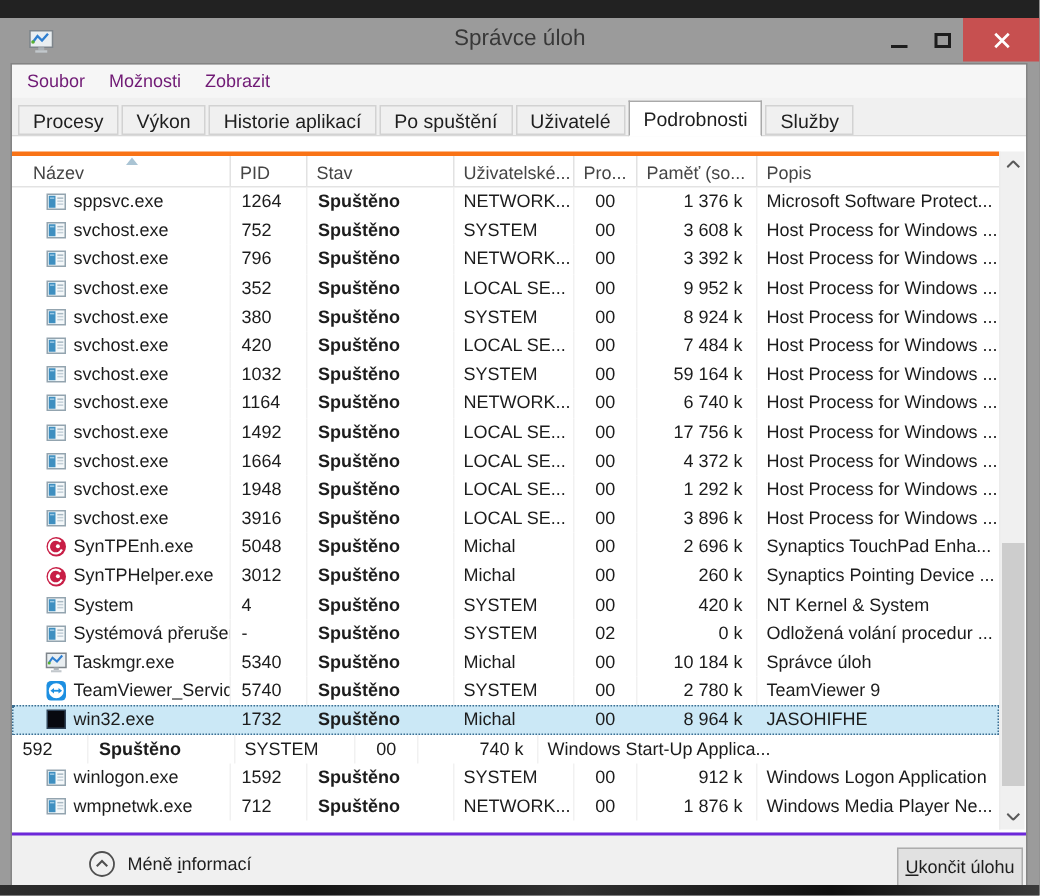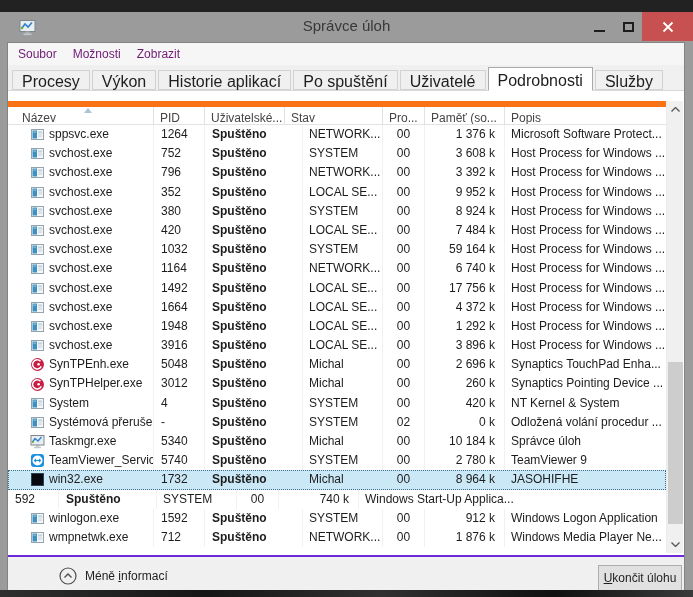--- a/index.html
+++ b/index.html
@@ -25,30 +25,30 @@
   
   .content { position:absolute; left:8px; right:9px; top:31px; bottom:7px;
     background:#fff; display:flex; flex-direction:column; outline:1px solid #848484; }
 
   .menubar { height:22px; background:#f6f6f6; display:flex; align-items:center;
     padding-left:2px; flex:0 0 auto; }
   .menu-item { font-size:12px; color:#701a75; padding:3px 8px; cursor:default; }
 
   .tabstrip { height:26px; background:#f0f0f0; border-bottom:1px solid #d9d9d9;
     display:flex; align-items:flex-end; padding-left:4px; flex:0 0 auto; }
-  .tab { font-size:16px; color:#1e1e1e; background:#f0f0f0;
+  .tab { font-size:13px; color:#1e1e1e; background:#f0f0f0;
     border:1px solid #d2d2d2; padding:2px 9px 3px; height:20px; margin-right:2px;
     white-space:nowrap; }
   .tab.active { background:#fff; border-color:#a9a9a9; height:24px;
     border-bottom:1px solid #fff; margin-bottom:-1px; padding-top:4px; z-index:2; }
 
   
   .listpane { flex:1 1 auto; background:#fff; position:relative; padding-top:10px; }
   .lv-header { display:flex; height:24px; margin-right:18px;
-    border-top:6px solid #f97316; border-bottom:1px solid #e3e3e3; position:relative; }
+    border-top:3px solid #f97316; border-bottom:1px solid #e3e3e3; position:relative; }
   .hcell { font-size:12px; color:#454545; line-height:22px;
     border-right:1px solid #e2e2e2; overflow:hidden; white-space:nowrap; padding-left:6px; }
   .hcell.c-name { padding-left:14px; }
   .sort-arrow { position:absolute; left:74px; top:0px; width:12px; height:7px; }
 
   .rows { margin-right:18px; }
   .row { display:flex; height:19.2px; line-height:19.2px; font-size:12px; color:#1c1c1c; }
   .row.selected { background: var(--selection_bg, #cbe8f6);
     outline:1px dotted var(--selection_border, #3c6e91); outline-offset:-1px; }
   .cell { overflow:hidden; white-space:nowrap; border-right:1px solid #f1f1f1;
@@ -136,22 +136,22 @@
         <div class="tab">Po spuštění</div>
         <div class="tab">Uživatelé</div>
         <div class="tab active">Podrobnosti</div>
         <div class="tab">Služby</div>
       </div>
 
     <div class="listpane">
       <div class="lv-header">
         <div class="hcell c-name">Název</div>
         <div class="hcell c-pid">PID</div>
+        <div class="hcell c-stav">Stav</div>
         <div class="hcell c-user">Uživatelské...</div>
-        <div class="hcell c-stav">Stav</div>
         <div class="hcell c-cpu">Pro...</div>
         <div class="hcell c-mem">Paměť (so...</div>
         <div class="hcell c-desc">Popis</div>
         <svg class="sort-arrow" viewBox="0 0 12 7">
           <path d="M6 1 L10 6 L2 6 Z" fill="#aac4d4"></path>
         </svg>
       </div>
       <div class="rows">
           <div class="row">
             <div class="cell c-name">

